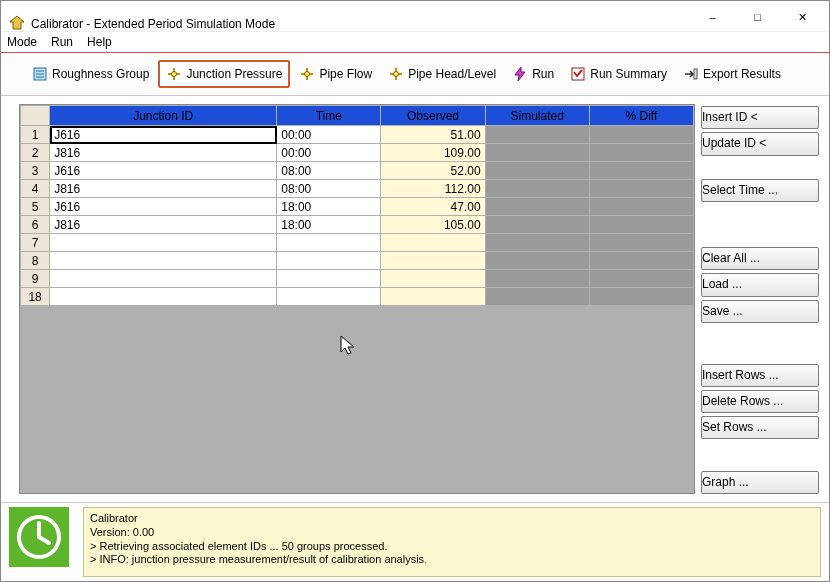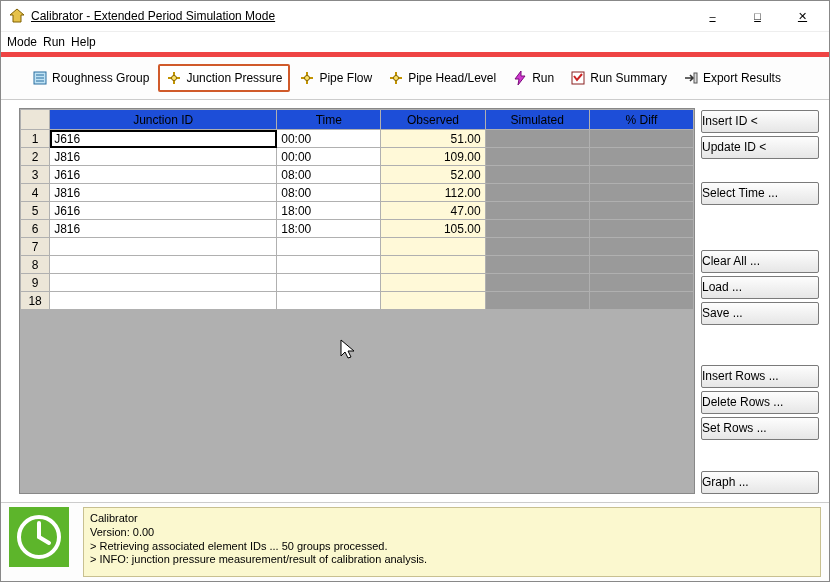--- a/index.html
+++ b/index.html
@@ -16,24 +16,23 @@
     border: 1px solid #888;
     box-sizing: border-box;
     display: flex;
     flex-direction: column;
     position: relative;
   }
   
   .titlebar {
     height: 30px;
     display: flex;
-    align-items: center;
+    align-items: flex-end;
     padding: 0 4px 0 8px;
     border-bottom: 1px solid #eee;
-    text-decoration: underline;
   }
   .titlebar .app-icon {
     width: 16px;
     height: 16px;
     margin-right: 6px;
   }
   .titlebar .title {
     flex: 1;
     font-size: 12px;
   }
@@ -45,22 +44,22 @@
     justify-content: center;
     font-family: "Segoe UI Symbol", sans-serif;
     font-size: 11px;
   }
   
   .menubar {
     height: 20px;
     padding: 0 6px;
     display: flex;
     align-items: center;
-    gap: 6px;
-    border-bottom: 5px solid #ef4444;
+    gap: 14px;
+    border-bottom: 1px solid #ef4444;
   }
   .menubar span { cursor: default; }
   
   .toolbar {
     height: 34px;
     padding: 4px 24px;
     display: flex;
     align-items: center;
     gap: 2px;
     border-bottom: 1px solid #ccc;

